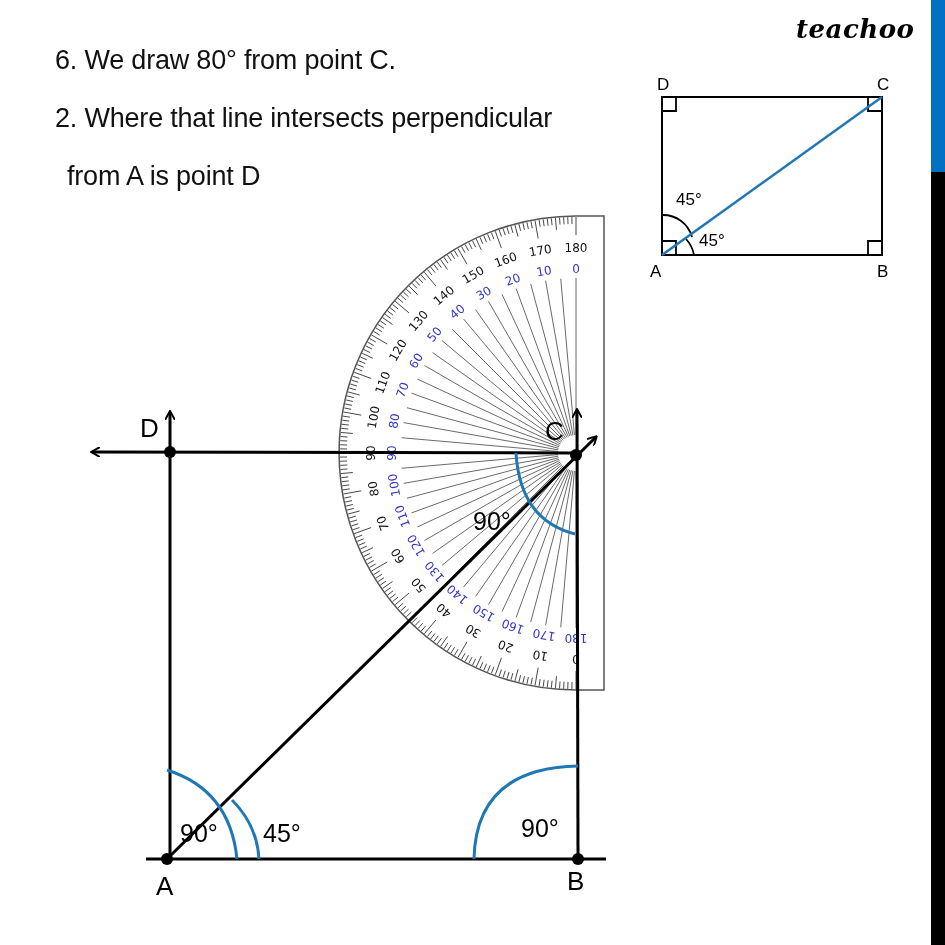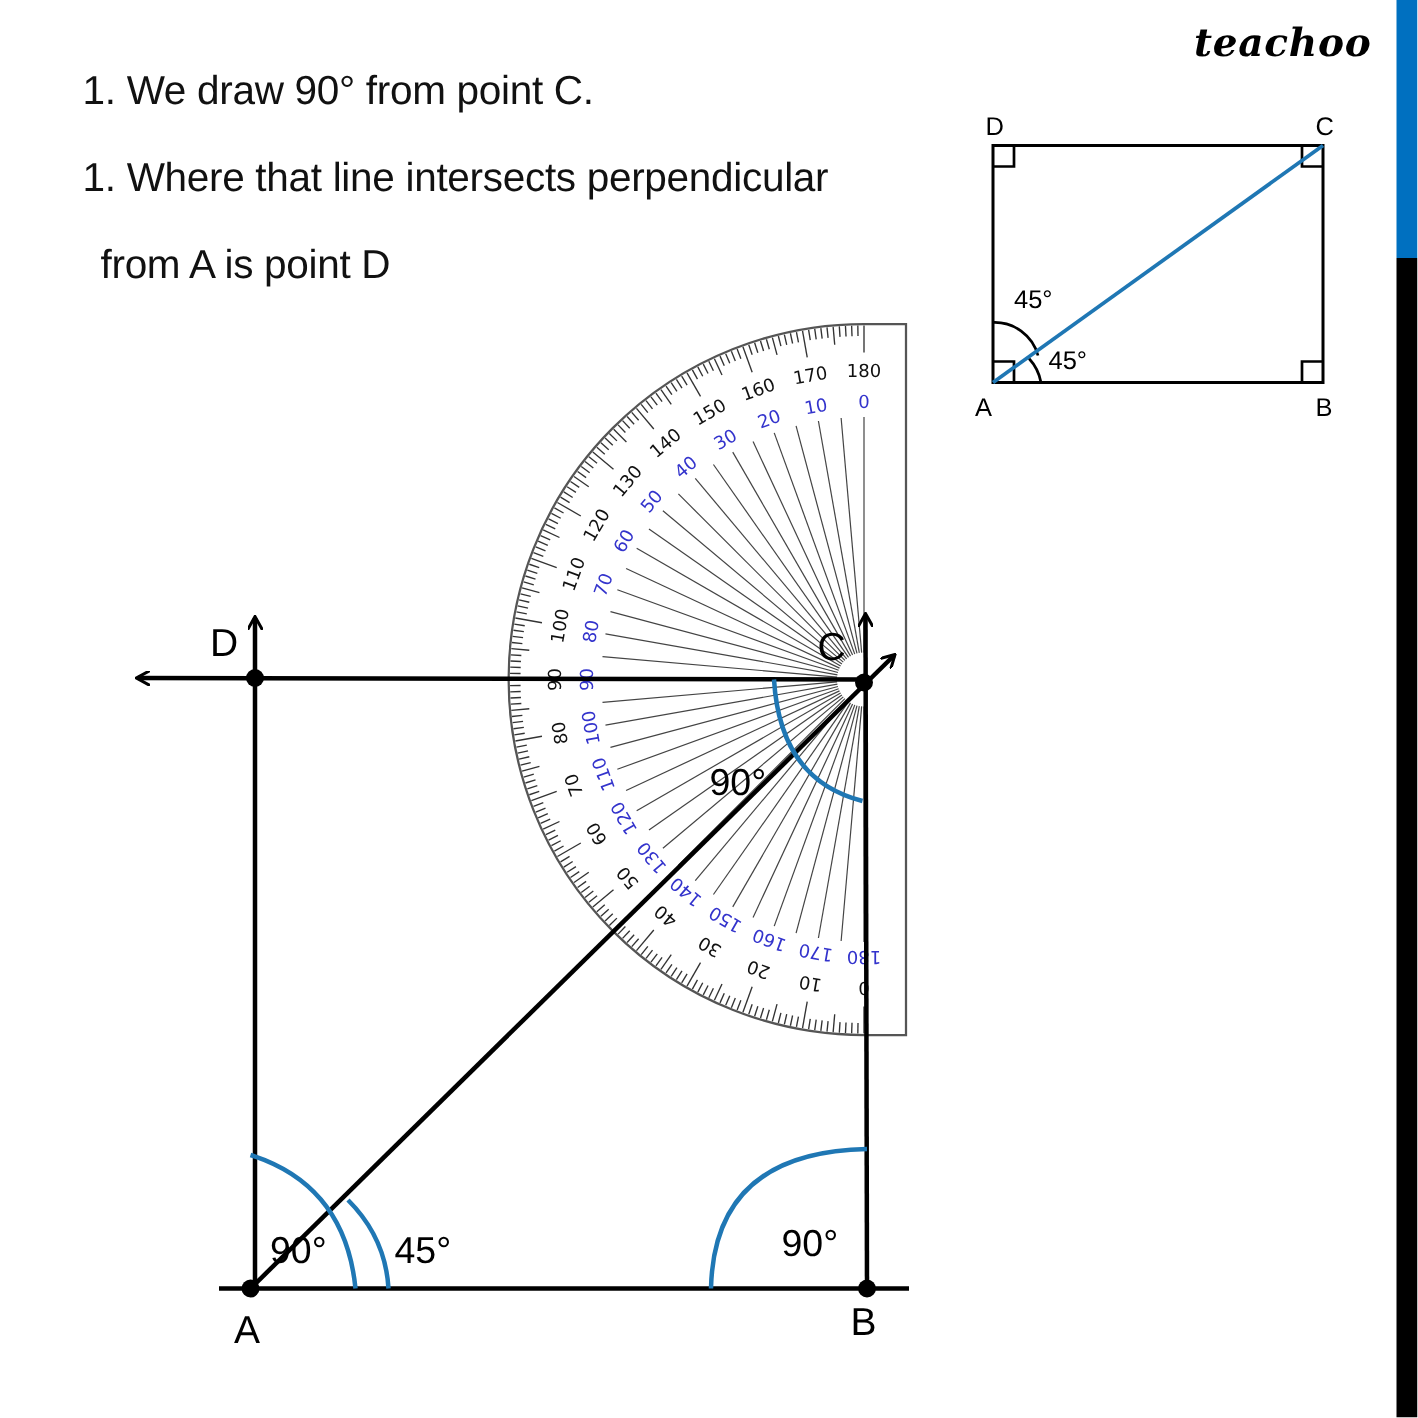--- a/index.html
+++ b/index.html
@@ -15,22 +15,22 @@
   .lbl { font-family: "Liberation Sans", sans-serif; fill: #000; }
 </style>
 </head>
 <body>
 
 <div class="side-bar-blue"></div>
 <div class="side-bar-black"></div>
 
 <div class="logo">teachoo</div>
 
-<div class="step" id="step6">1. We draw 90° from point C.</div>
-<div class="step" id="step7">1. Where that line intersects perpendicular</div>
+<div class="step" id="step6">6. We draw 80° from point C.</div>
+<div class="step" id="step7">2. Where that line intersects perpendicular</div>
 <div class="step" id="step7b">from A is point D</div>
 
 <svg width="945" height="945" viewBox="0 0 945 945">
   <defs>
     <marker id="arrowhead" markerWidth="10" markerHeight="10" refX="8" refY="5" orient="auto" markerUnits="userSpaceOnUse">
       <path d="M0,0 L9,5 L0,10" fill="none" stroke="#000" stroke-width="2"></path>
     </marker>
   </defs>
 
   <g>

